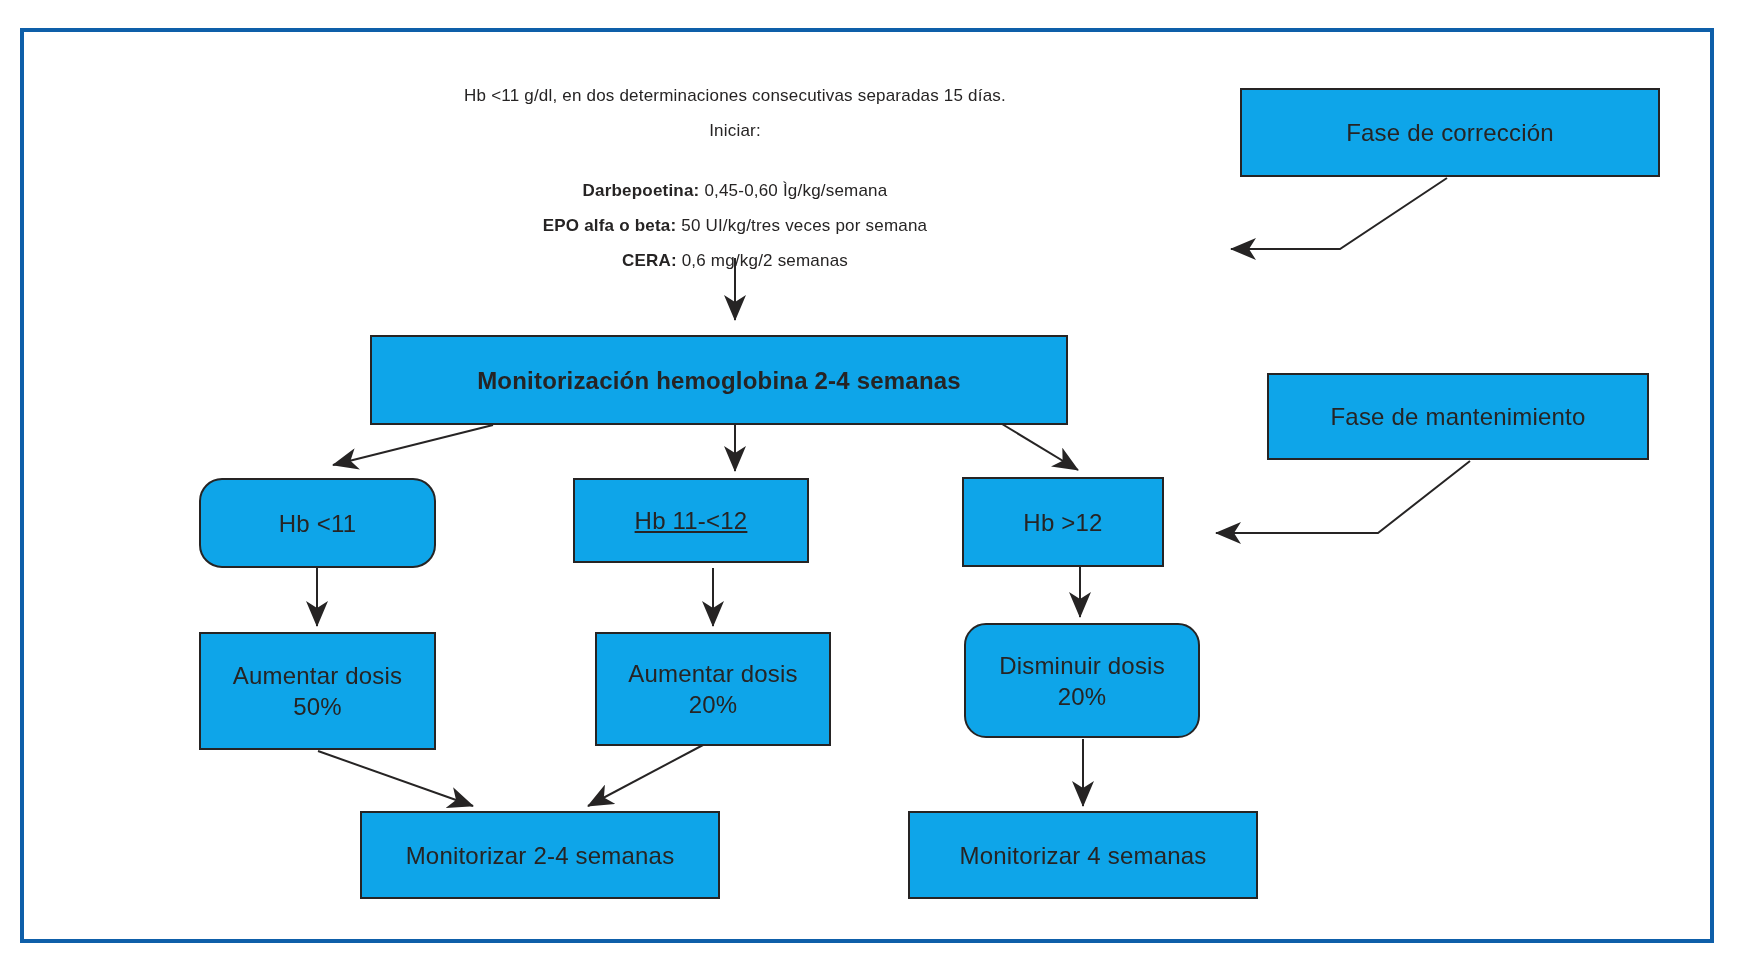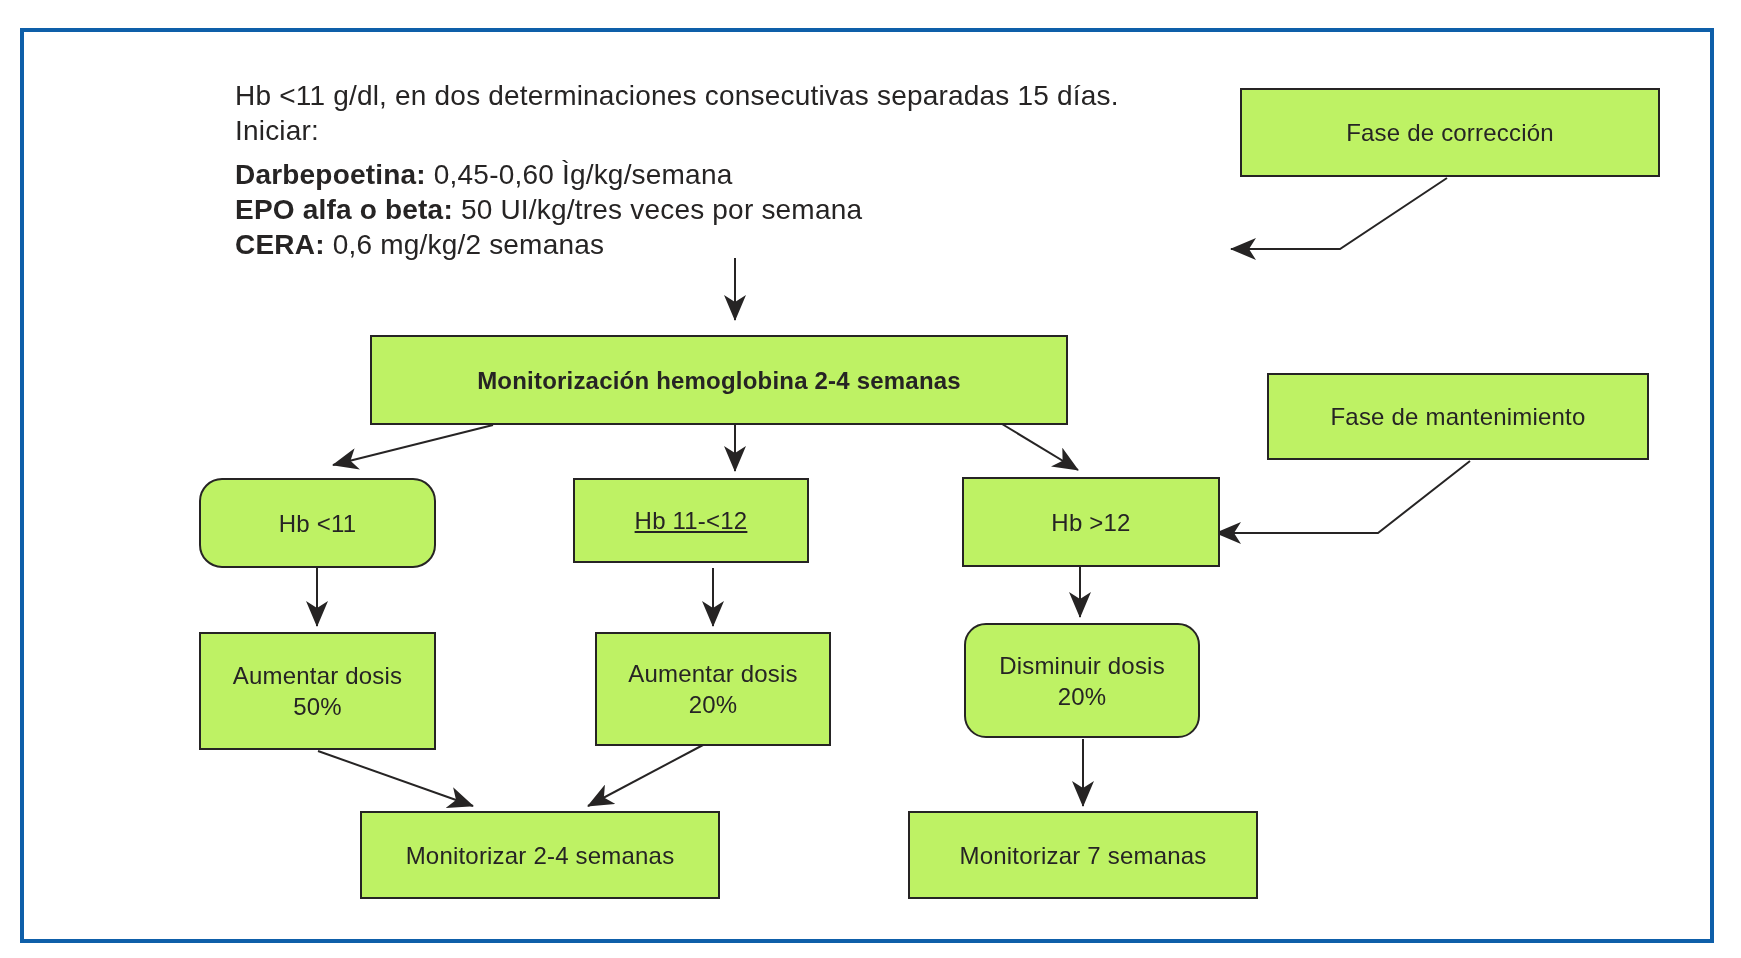--- a/index.html
+++ b/index.html
@@ -7,29 +7,29 @@
     width:1741px;height:958px;position:relative;background:#ffffff;
     font-family:"Liberation Sans",sans-serif;color:#262424;
   }
   .canvas{position:absolute;left:0;top:0;width:1741px;height:958px;background:#fff;overflow:hidden;}
   .blue-frame{
     position:absolute;left:20px;top:28px;width:1694px;height:915px;
     border:4px solid #0e5fa9;box-sizing:border-box;background:transparent;
   }
   .arrows{position:absolute;left:0;top:0;width:1741px;height:958px;pointer-events:none;}
   .node{
-    position:absolute;border:2px solid #262424;background:#bef264;box-sizing:border-box;
+    position:absolute;border:2px solid #262424;background:#0ea5e9;box-sizing:border-box;
     display:flex;flex-direction:column;align-items:center;justify-content:center;
     text-align:center;font-size:24px;line-height:31px;letter-spacing:0.2px;
   }
   .intro{
-    position:absolute;left:235px;top:78px;width:1000px;text-align:left;
-    font-size:28px;line-height:35px;letter-spacing:0.2px;
+    position:absolute;left:235px;top:78px;width:1000px;text-align:center;
+    font-size:17px;line-height:35px;letter-spacing:0.2px;
   }
-  .intro .drugs{margin-top:9px;}
+  .intro .drugs{margin-top:25px;}
   .intro b{font-weight:700;}
 </style>
 </head>
 <body>
 
 <div class="canvas">
 
   <div class="blue-frame"></div>
 
   <svg class="arrows" viewBox="0 0 1741 958" xmlns="http://www.w3.org/2000/svg">
@@ -77,21 +77,21 @@
   </div>
 
   <div class="node" style="left:199px;top:478px;width:237px;height:90px;border-radius:23px;">
     <span>Hb &lt;11</span>
   </div>
 
   <div class="node" style="left:573px;top:478px;width:236px;height:85px;text-decoration:underline;">
     <span>Hb 11-&lt;12</span>
   </div>
 
-  <div class="node" style="left:962px;top:477px;width:258px;height:90px;">
+  <div class="node" style="left:962px;top:477px;width:202px;height:90px;">
     <span>Hb &gt;12</span>
   </div>
 
   <div class="node" style="left:199px;top:632px;width:237px;height:118px;">
     <span>Aumentar dosis</span>
     <span>50%</span>
   </div>
 
   <div class="node" style="left:595px;top:632px;width:236px;height:114px;">
     <span>Aumentar dosis</span>
@@ -101,16 +101,16 @@
   <div class="node" style="left:964px;top:623px;width:236px;height:115px;border-radius:22px;">
     <span>Disminuir dosis</span>
     <span>20%</span>
   </div>
 
   <div class="node" style="left:360px;top:811px;width:360px;height:88px;">
     <span>Monitorizar 2-4 semanas</span>
   </div>
 
   <div class="node" style="left:908px;top:811px;width:350px;height:88px;">
-    <span>Monitorizar 7 semanas</span>
+    <span>Monitorizar 4 semanas</span>
   </div>
 
 </div>
 
 </body></html>

